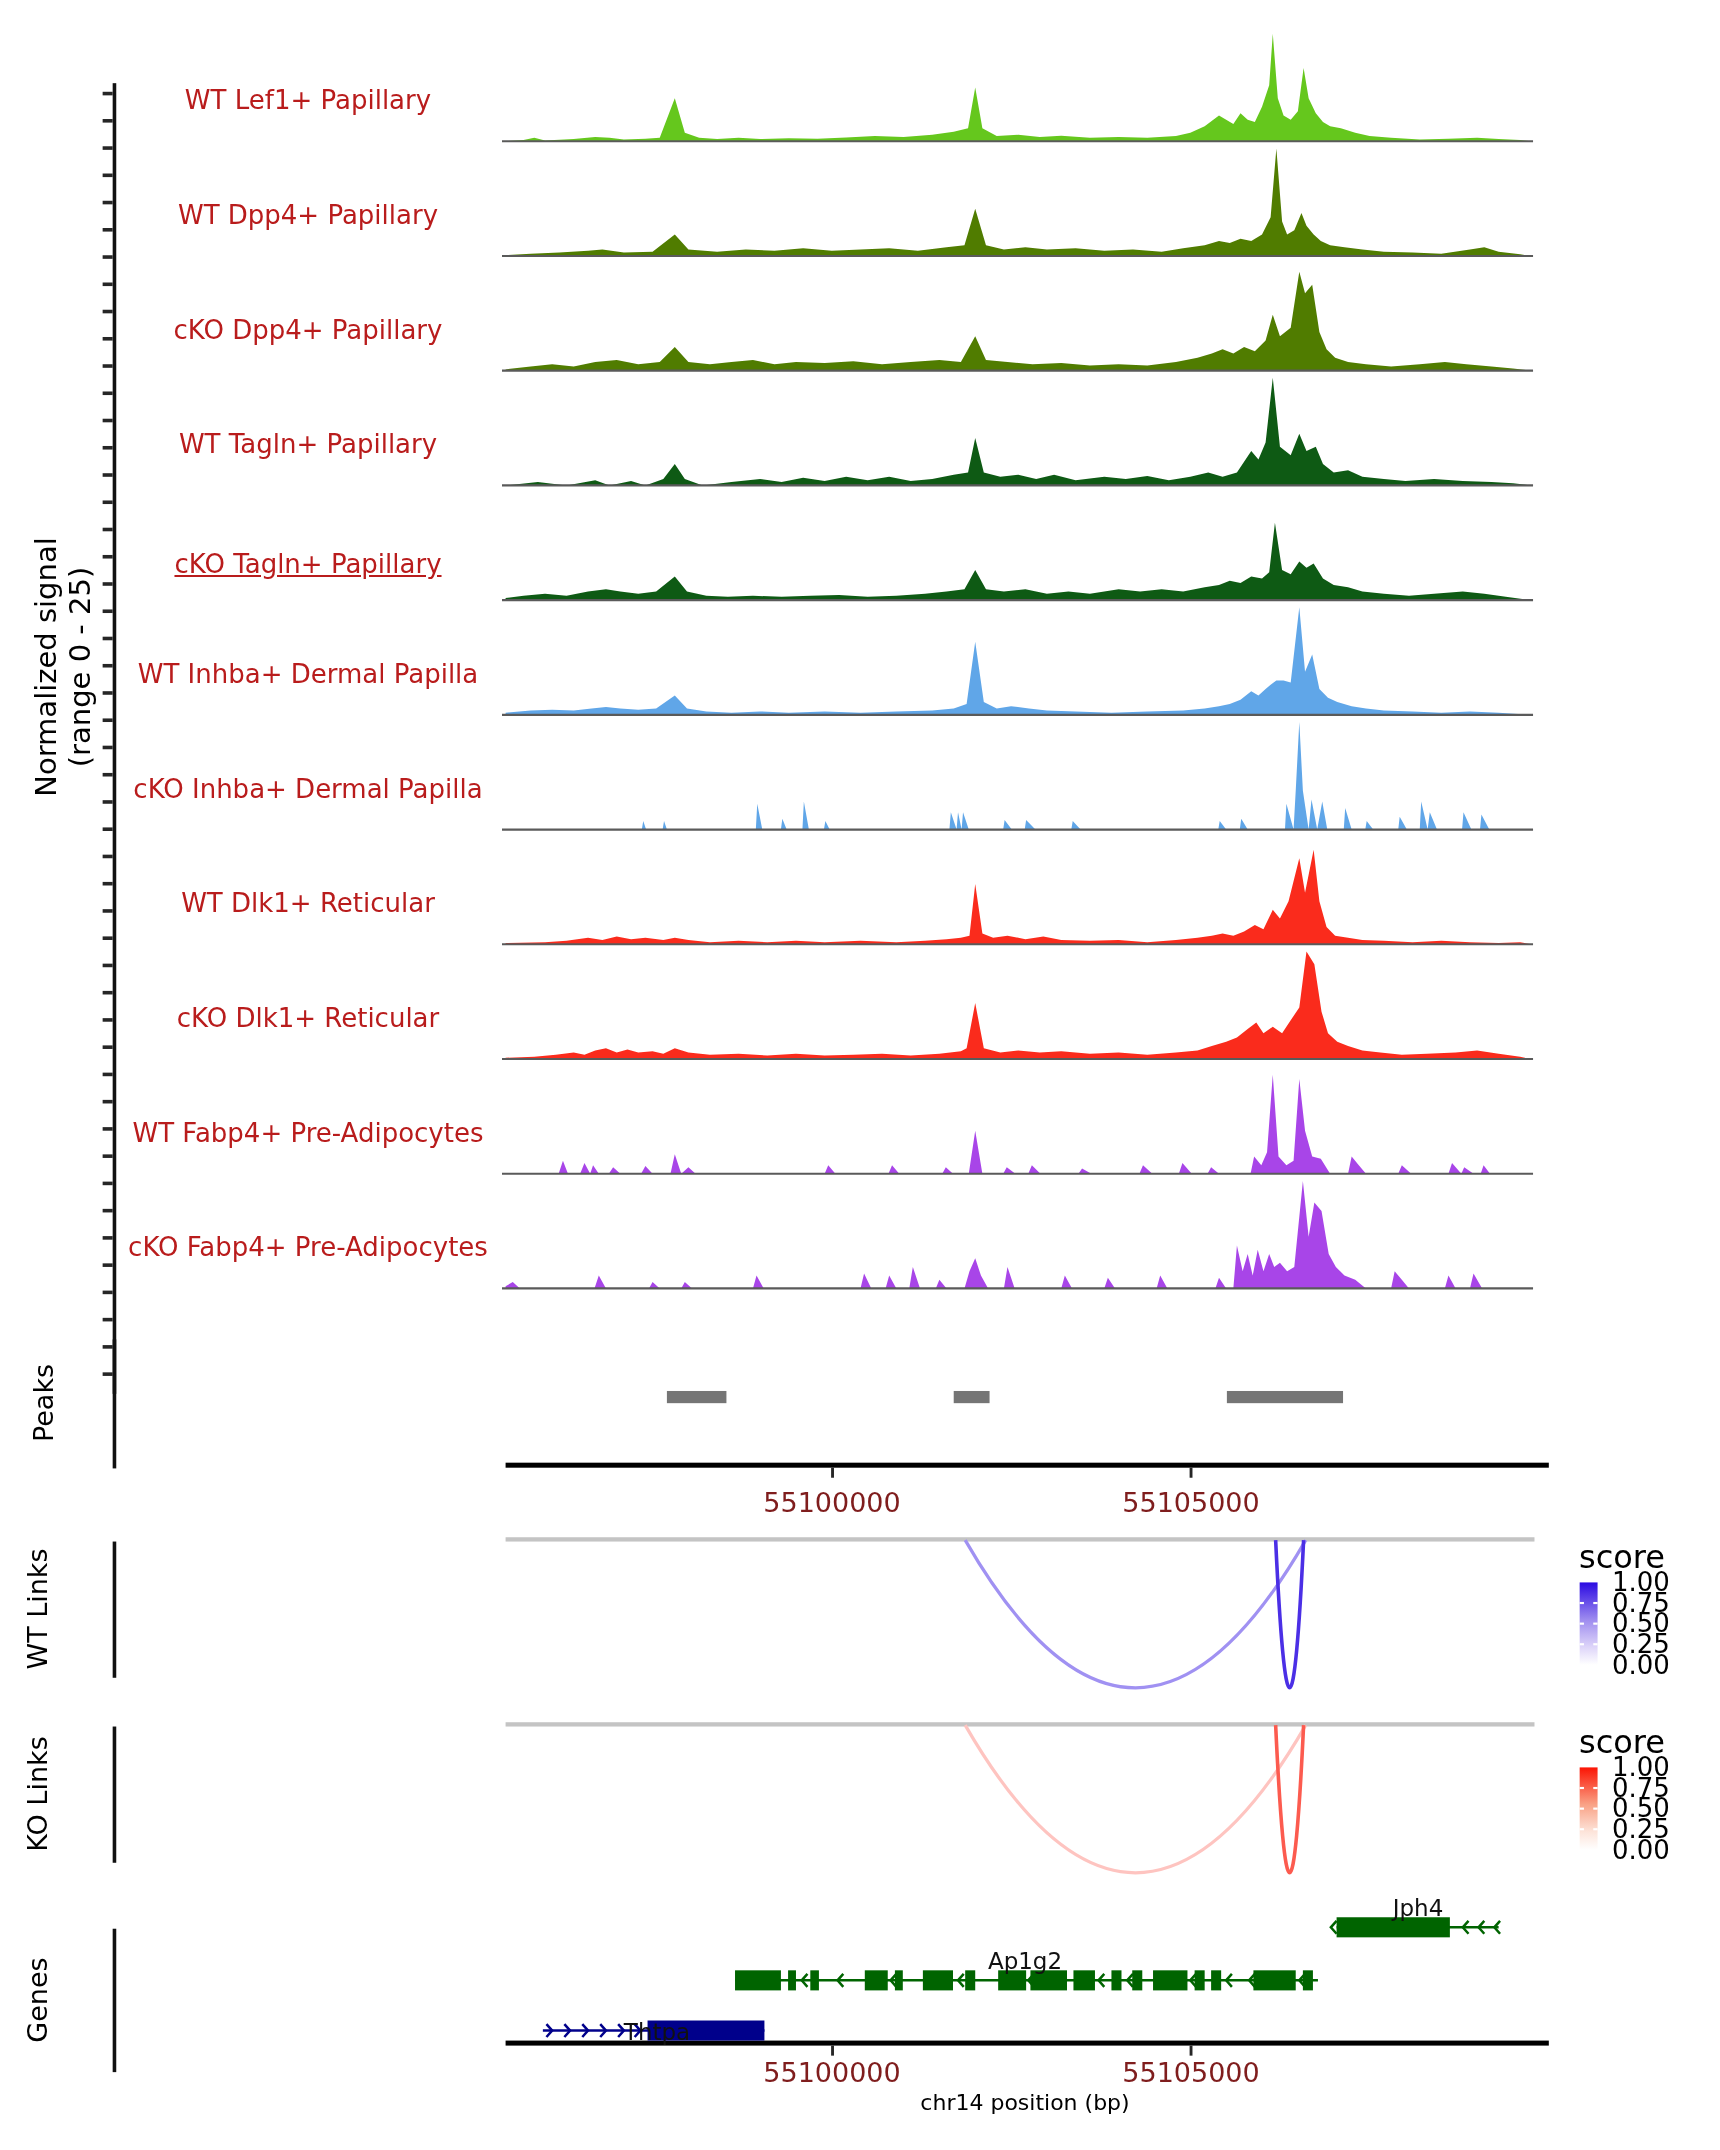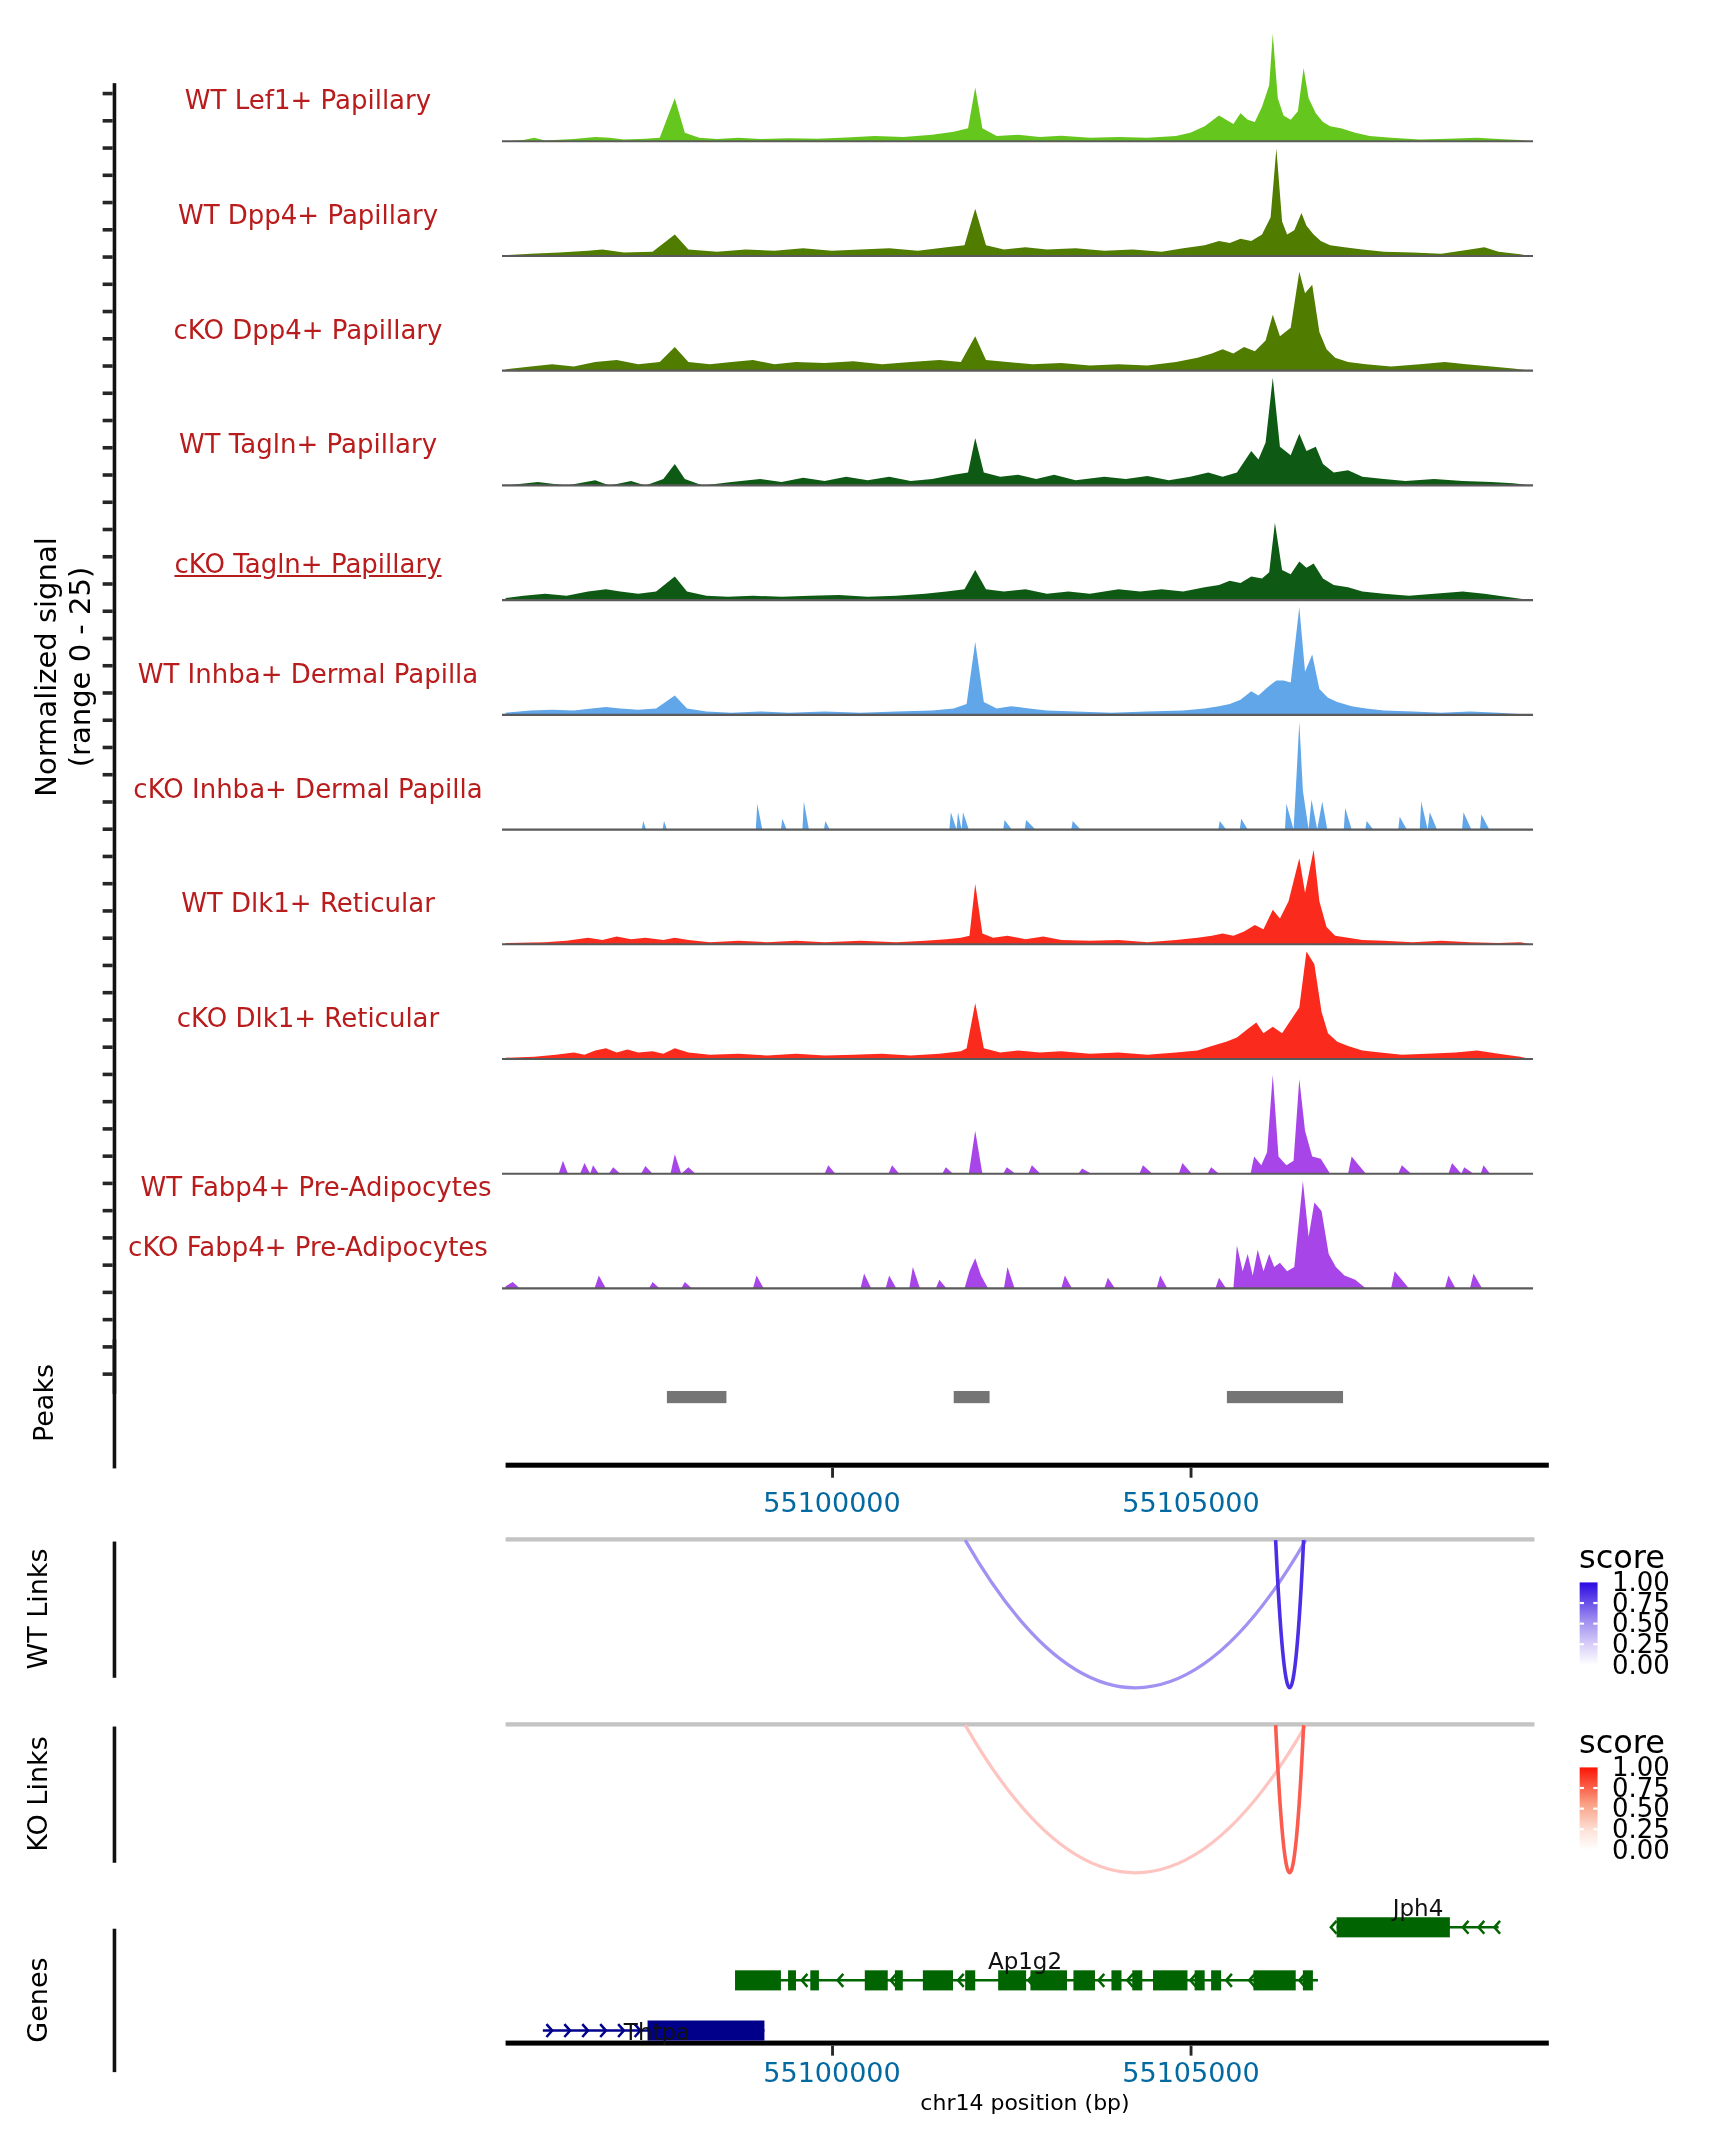--- a/index.html
+++ b/index.html
@@ -3,21 +3,21 @@
 <meta charset="utf-8">
 <style>
   html,body{margin:0;padding:0;background:#fff;}
   .fig{position:relative;width:1721px;height:2151px;background:#ffffff;overflow:hidden;
        font-family:"DejaVu Sans", sans-serif;}
   .fig svg{position:absolute;left:0;top:0;}
   .lbl{position:absolute;transform:translate(-50%,-50%);white-space:nowrap;color:#b91c1c;}
   .rot{position:absolute;transform:translate(-50%,-50%) rotate(-90deg);white-space:nowrap;color:#000;}
   .track-label{font-size:26px;}
   .sec-label{font-size:27px;}
-  .tick-label{font-size:27px;color:#0369a1;}
+  .tick-label{font-size:27px;color:#7f1d1d;}
   .axis-title{font-size:22px;color:#000;}
   .legend-title{position:absolute;font-size:32px;color:#000;white-space:nowrap;}
   .legend-num{position:absolute;font-size:26px;color:#000;white-space:nowrap;transform:translateY(-50%);}
   .gene-label{font-size:23px;color:#111;}
   .yaxis-label{font-size:29px;line-height:1.18;text-align:center;color:#000;}
 </style>
 </head>
 <body>
 
 <div class="fig">
@@ -203,21 +203,21 @@
   <div id="gen-labels">
       <div class="lbl track-label" style="left: 308px; top: 100px;">WT Lef1+ Papillary</div>
       <div class="lbl track-label" style="left: 308px; top: 215px;">WT Dpp4+ Papillary</div>
       <div class="lbl track-label" style="left: 308px; top: 330px;">cKO Dpp4+ Papillary</div>
       <div class="lbl track-label" style="left: 308px; top: 444px;">WT Tagln+ Papillary</div>
       <div class="lbl track-label" style="left: 308px; top: 564px; text-decoration: underline;">cKO Tagln+ Papillary</div>
       <div class="lbl track-label" style="left: 308px; top: 674px;">WT Inhba+ Dermal Papilla</div>
       <div class="lbl track-label" style="left: 308px; top: 789px;">cKO Inhba+ Dermal Papilla</div>
       <div class="lbl track-label" style="left: 308px; top: 903px;">WT Dlk1+ Reticular</div>
       <div class="lbl track-label" style="left: 308px; top: 1018px; text-align: center;">cKO Dlk1+ Reticular</div>
-      <div class="lbl track-label" style="left: 308px; top: 1187px; margin-left: 8px;">WT Fabp4+ Pre-Adipocytes</div>
+      <div class="lbl track-label" style="left: 308px; top: 1133px;">WT Fabp4+ Pre-Adipocytes</div>
       <div class="lbl track-label" style="left: 308px; top: 1247px;">cKO Fabp4+ Pre-Adipocytes</div>
       <div class="lbl tick-label" style="left: 832px; top: 1502px;">55100000</div>
       <div class="lbl tick-label" style="left: 832px; top: 2072px;">55100000</div>
       <div class="lbl tick-label" style="left: 1191px; top: 1502px;">55105000</div>
       <div class="lbl tick-label" style="left: 1191px; top: 2072px;">55105000</div>
       <div class="legend-num" style="left: 1612px; top: 1582px;">1.00</div>
       <div class="legend-num" style="left: 1612px; top: 1767px;">1.00</div>
       <div class="legend-num" style="left: 1612px; top: 1603px;">0.75</div>
       <div class="legend-num" style="left: 1612px; top: 1788px;">0.75</div>
       <div class="legend-num" style="left: 1612px; top: 1623px;">0.50</div>

